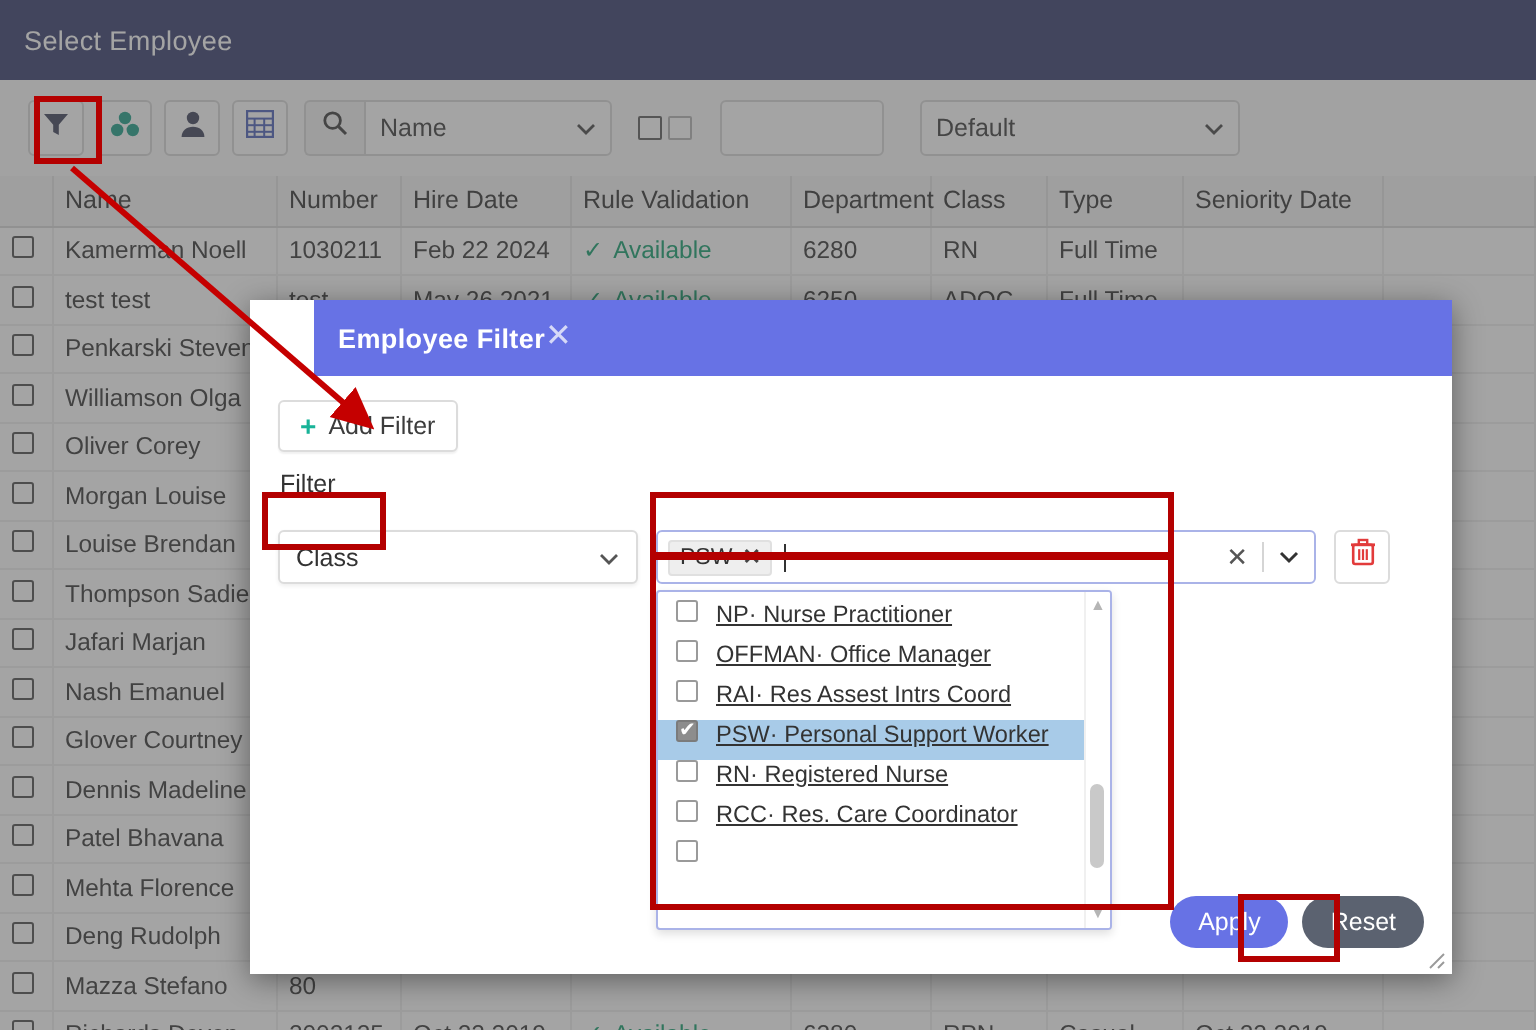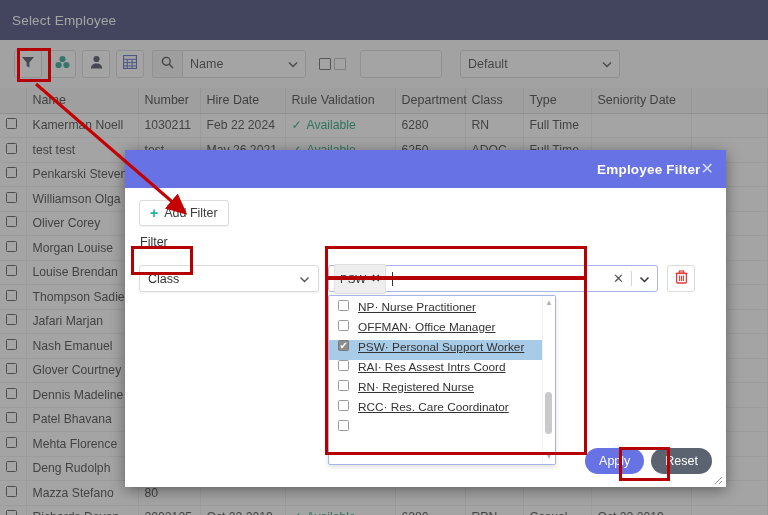--- a/index.html
+++ b/index.html
@@ -101,21 +101,21 @@
   col.c-pad   { width: auto; }
 
   
   .modal {
     position: absolute; left: 125px; top: 150px; width: 601px; height: 337px;
     background: #ffffff; z-index: 60;
     box-shadow: 0 3px 14px rgba(0,0,0,0.42);
   }
   .modal-head {
     height: 38px; background: #6772e5; display: flex; align-items: center;
-    justify-content: flex-end; padding: 1px 12px;
+    justify-content: flex-start; padding: 1px 12px; margin-left: 32px;
   }
   .modal-head .mt { color:#fff; font-size: 13.5px; font-weight: bold; letter-spacing:.2px; }
   .modal-head .mx { color:#d6d9f7; font-size: 16px; line-height:1; cursor:pointer; }
   .modal-body { position: relative; padding: 12px 14px 0 14px; height: 299px; }
 
   .addfilter {
     display: inline-flex; align-items: center; gap: 6px;
     height: 26px; padding: 0 10px; border: 1px solid #dcdcdc; background: #fff;
     border-radius: 3px; font-size: 12.5px; color: #3c3c3c;
     box-shadow: 0 1px 1px rgba(0,0,0,0.06);
@@ -131,21 +131,21 @@
     box-shadow: 0 1px 2px rgba(0,0,0,0.07);
   }
   .multi-wrap { position: relative; width: 330px; }
   .multi-top {
     height: 27px; border: 1px solid #aab3e8; background: #fff; border-radius: 3px;
     display: flex; align-items: center; padding: 0 4px 0 5px;
   }
   .chip {
     display: inline-flex; align-items: center; gap: 5px;
     background: #eeeeee; border: 1px solid #e0e0e0; border-radius: 2px;
-    font-size: 11.5px; color: #333; padding: 1px 5px; height: 30px;
+    font-size: 11.5px; color: #333; padding: 1px 5px; height: 18px;
   }
   .chip .cx { font-size: 11px; color: #444; font-weight: bold; }
   .caret-input { width:1px; height:14px; background:#333; margin-left:6px; }
   .multi-actions { margin-left: auto; display:flex; align-items:center; gap:7px; padding-right:3px; }
   .multi-actions .clr { color:#555; font-size: 13px; }
   .multi-actions .divider { width:1px; height:15px; background:#d5d5d5; }
   .multi-actions .dn { color:#2b2b2b; font-size: 11px; }
   .trash {
     width: 28px; height: 27px; border: 1px solid #dcdcdc; background: #fff;
     border-radius: 3px; display:flex; align-items:center; justify-content:center;
@@ -591,27 +591,27 @@
           <div class="dropdown">
             <div class="dd-list" id="dd-list">
                 <div class="dd-item">
                   <span class="dd-box"></span>
                   <span>NP· Nurse Practitioner</span>
                 </div>
                 <div class="dd-item">
                   <span class="dd-box"></span>
                   <span>OFFMAN· Office Manager</span>
                 </div>
+                <div class="dd-item">
+                  <span class="dd-box"></span>
+                  <span>RAI· Res Assest Intrs Coord</span>
+                </div>
                 <div class="dd-item selected">
                   <span class="dd-box"></span>
                   <span>PSW· Personal Support Worker</span>
-                </div>
-                <div class="dd-item">
-                  <span class="dd-box"></span>
-                  <span>RAI· Res Assest Intrs Coord</span>
                 </div>
                 <div class="dd-item">
                   <span class="dd-box"></span>
                   <span>RN· Registered Nurse</span>
                 </div>
                 <div class="dd-item">
                   <span class="dd-box"></span>
                   <span>RCC· Res. Care Coordinator</span>
                 </div>
                 <div class="dd-item">

